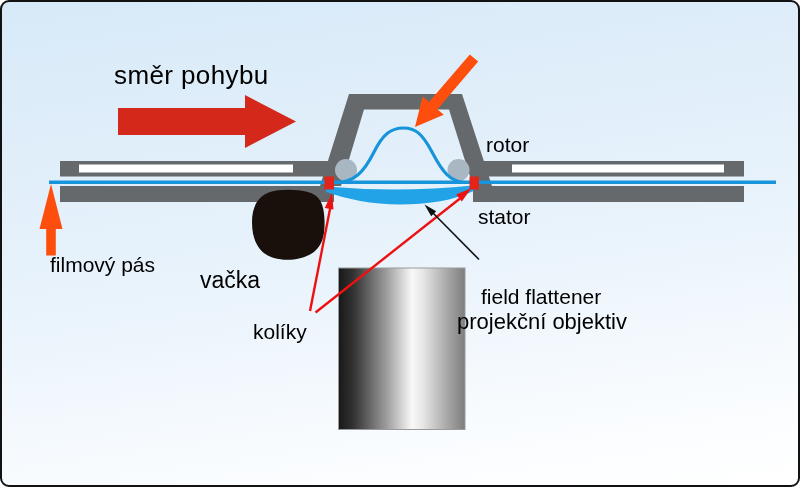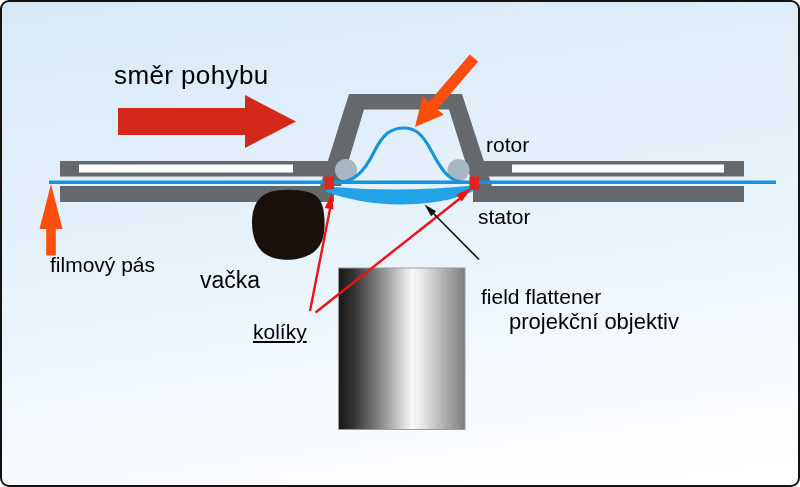--- a/index.html
+++ b/index.html
@@ -10,23 +10,23 @@
     font-family:"Liberation Sans",sans-serif;
   }
   .diagram-svg{position:absolute;left:0;top:0;width:800px;height:487px;}
   .lbl{position:absolute;color:#000;font-size:21px;line-height:1.05;white-space:nowrap;}
   .lbl-direction{left:112px;top:60px;font-size:26px;letter-spacing:.4px;}
   .lbl-rolling-loop{left:476px;top:36px;letter-spacing:.2px;}
   .lbl-rotor{left:484px;top:132px;}
   .lbl-stator{left:476px;top:204px;text-align:center;}
   .lbl-film-strip{left:22px;top:252px;margin-left:26px;}
   .lbl-cam{left:198px;top:266px;font-size:23px;}
-  .lbl-pins{left:251px;top:319px;text-decoration:underline;}
+  .lbl-pins{left:251px;top:319px;}
   .lbl-field-flattener{left:479px;top:252px;margin-top:32px;}
-  .lbl-projection-lens{left:507px;top:308px;font-size:22px;}
+  .lbl-projection-lens{left:455px;top:308px;font-size:22px;}
 </style>
 </head>
 <body>
 
 <div class="canvas">
 
   <svg class="diagram-svg" viewBox="0 0 800 487">
     <defs>
       <linearGradient id="cylGrad" x1="0" y1="0" x2="1" y2="0">
         <stop offset="0" stop-color="#181818"></stop>

